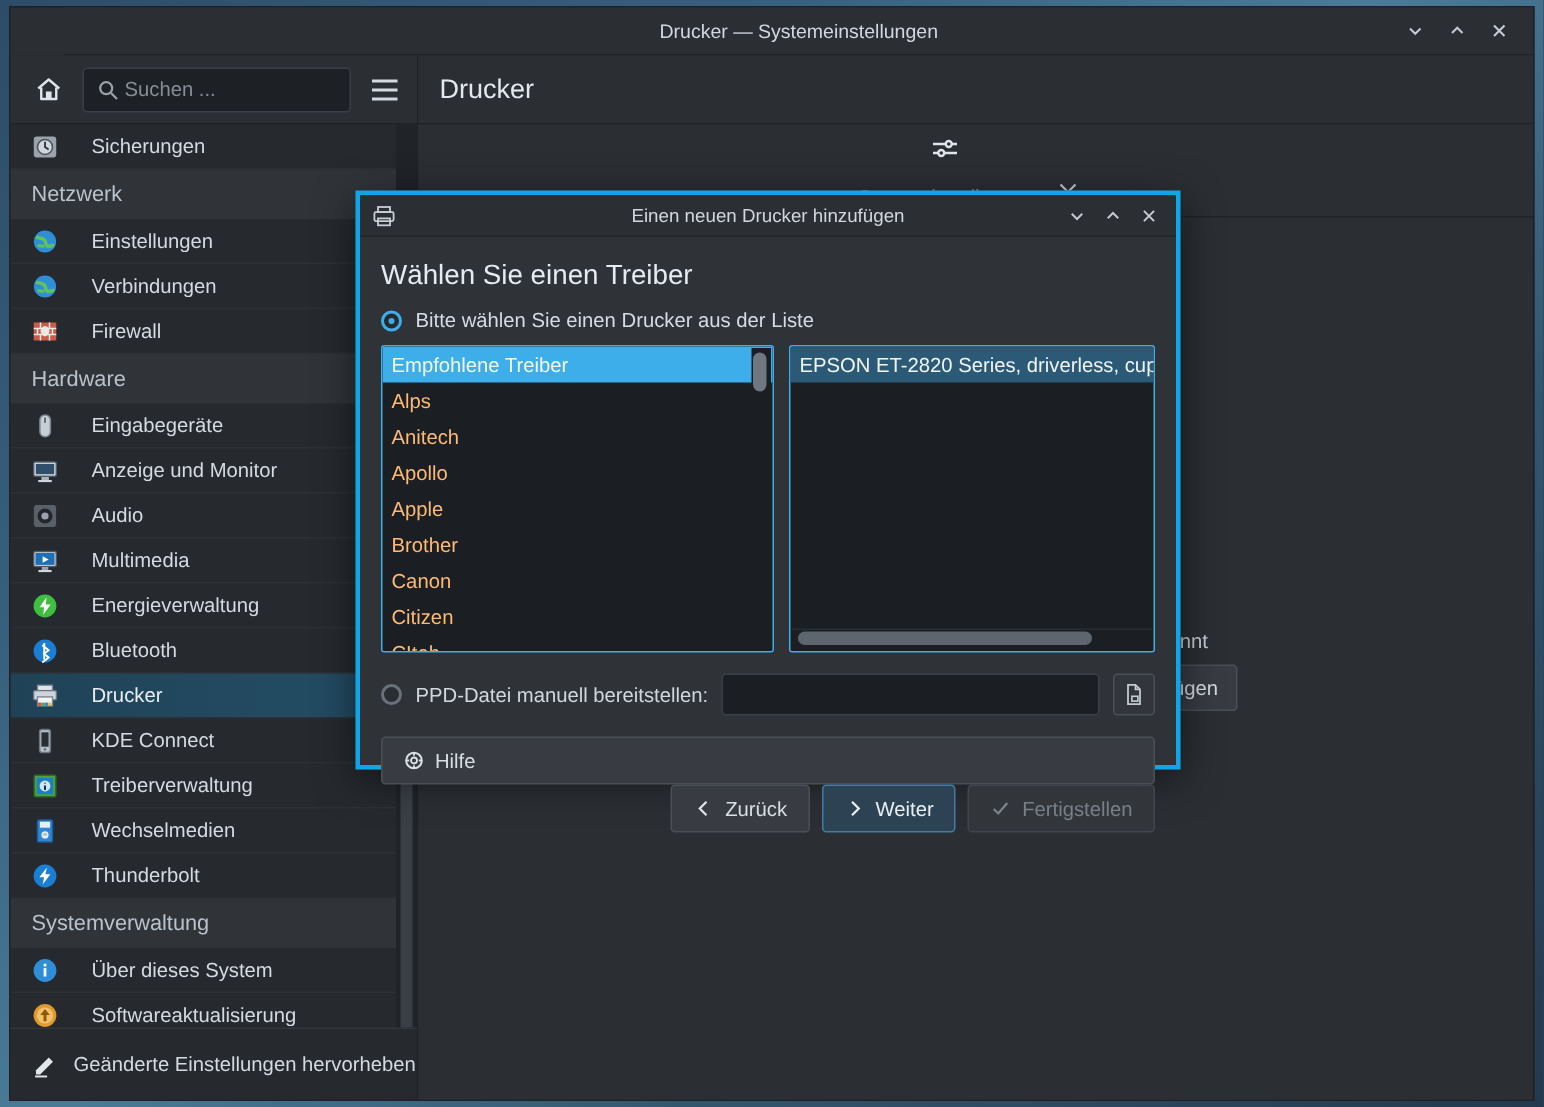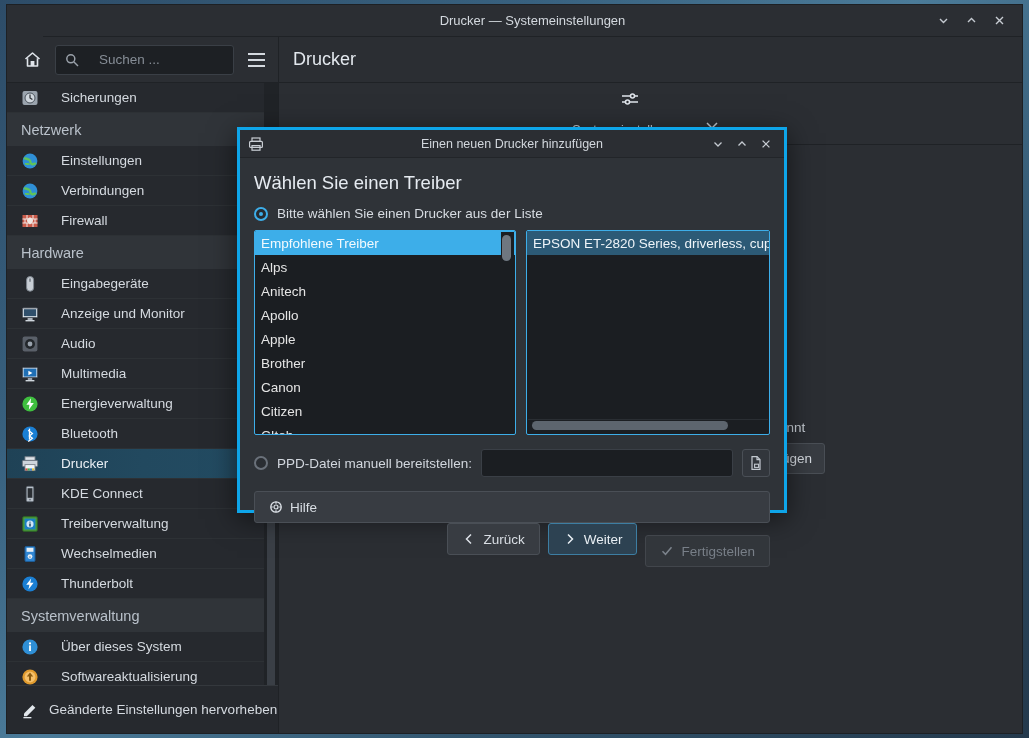--- a/index.html
+++ b/index.html
@@ -61,21 +61,21 @@
   }
   #home-btn {
     width: 30px; height: 30px; display: flex; align-items: center; justify-content: center;
     color: #d9dde2;
   }
   #search-box {
     flex: 1; height: 30px;
     background: #1d2024;
     border: 1px solid #3a3f46;
     border-radius: 3px;
-    display: flex; align-items: center; gap: 20px;
+    display: flex; align-items: center; gap: 4px;
     padding: 0 9px;
   }
   #search-box .ph { color: #868d96; font-size: 13.5px; }
   #hamburger {
     width: 28px; height: 28px; display: flex; flex-direction: column;
     align-items: center; justify-content: center; gap: 4px;
   }
   #hamburger i { display: block; width: 17px; height: 2px; background: #d4d9df; }
 
   #sidebar-scroll {
@@ -202,21 +202,21 @@
     background: #1b1e22;
     border: 1px solid #3daee9;
     border-radius: 2px;
     position: relative; overflow: hidden;
   }
   #left-list { width: 262px; flex: 0 0 262px; }
   #right-list { flex: 1; }
   .list-inner { position: absolute; inset: 0; overflow: hidden; }
   .list-item {
     height: 24px; display: flex; align-items: center;
-    padding-left: 6px; font-size: 13.5px; color: #e5e5e5;
+    padding-left: 6px; font-size: 13.5px; color: #fdba74;
     white-space: nowrap;
   }
   .list-item.sel { background: #3daee9; color: #f3fafe; }
   .list-item.sel-dim { background: #2c5a76; color: #eef4f8; }
   .vscroll-track {
     position: absolute; right: 1px; top: 1px; bottom: 1px; width: 13px;
     background: #1b1e22;
   }
   .vscroll-thumb {
     position: absolute; right: 3px; top: 3px; width: 9px; height: 26px;
@@ -244,21 +244,21 @@
   }
 
   #dlg-buttons { display: flex; margin-top: 14px; flex-direction: column; }
   .btn {
     height: 32px; border-radius: 3px;
     display: flex; align-items: center; gap: 7px;
     padding: 0 14px; font-size: 13.5px;
     background: #383c42; border: 1px solid #4a4f56; color: #d9dee4;
   }
   .btn.primary { background: #2d4252; border: 1px solid #3d7ea3; color: #e8eef3; }
-  .btn.disabled { background: #32363b; border: 1px solid #42464c; color: #787f88; margin-top: 12px; }
+  .btn.disabled { background: #32363b; border: 1px solid #42464c; color: #787f88; }
   .btn .bi { display: flex; align-items: center; }
   #btn-group-right { margin-left: auto; display: flex; gap: 8px; }
 </style>
 </head>
 <body>
 
 <div id="desktop"></div>
 
 <div id="main-window">
 

